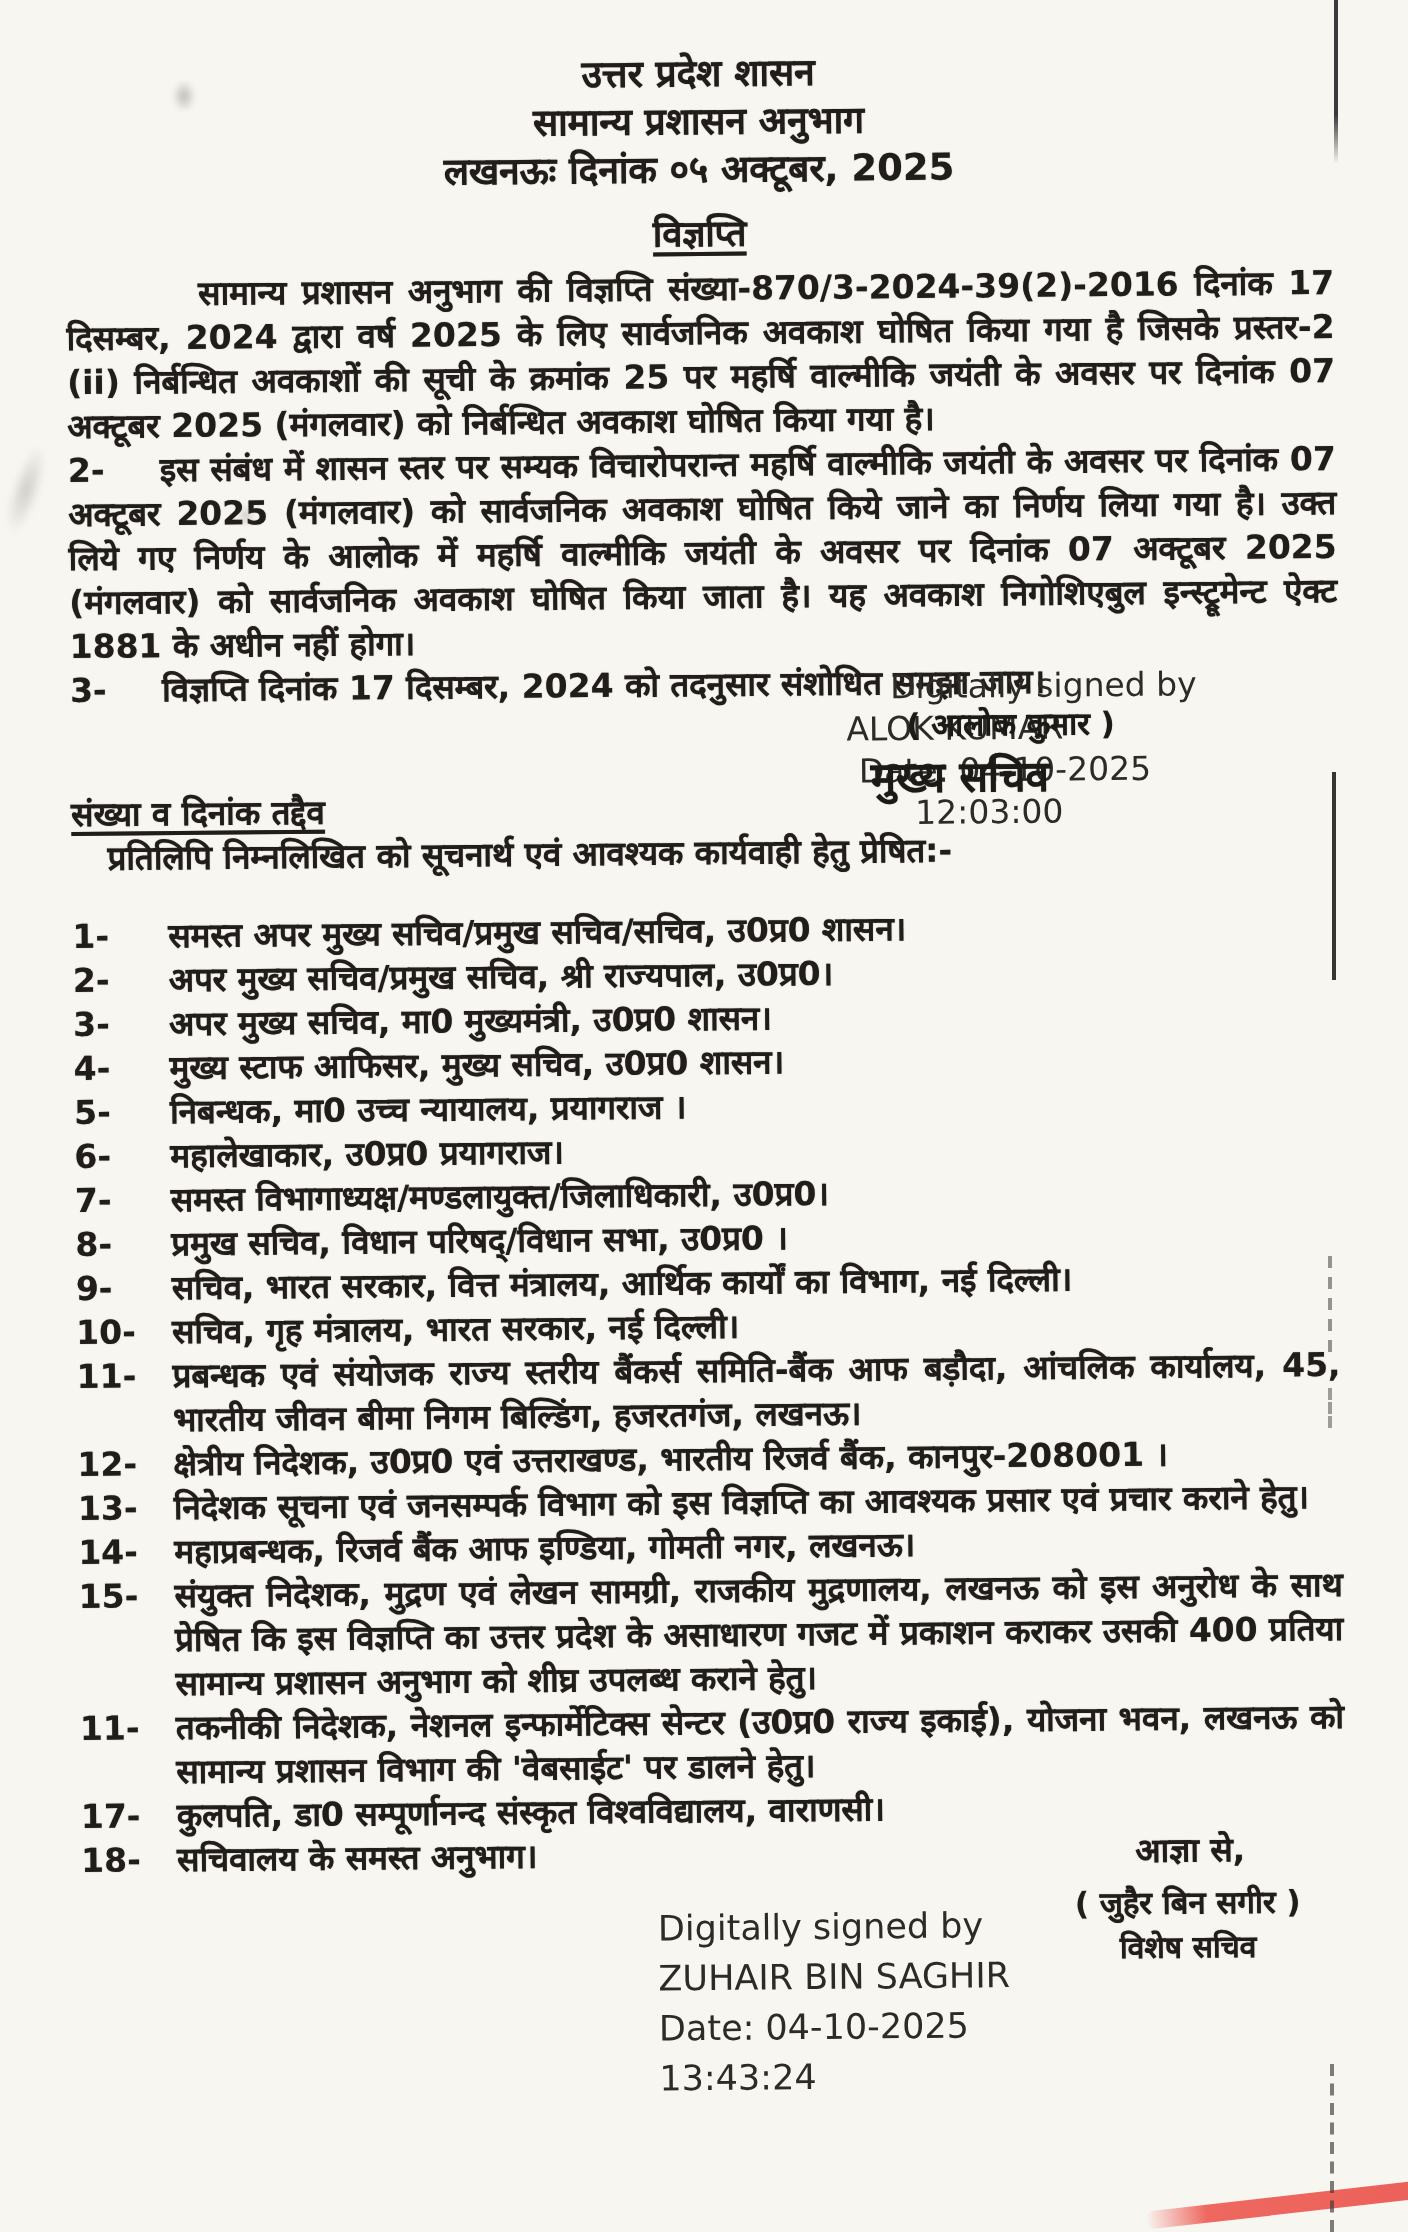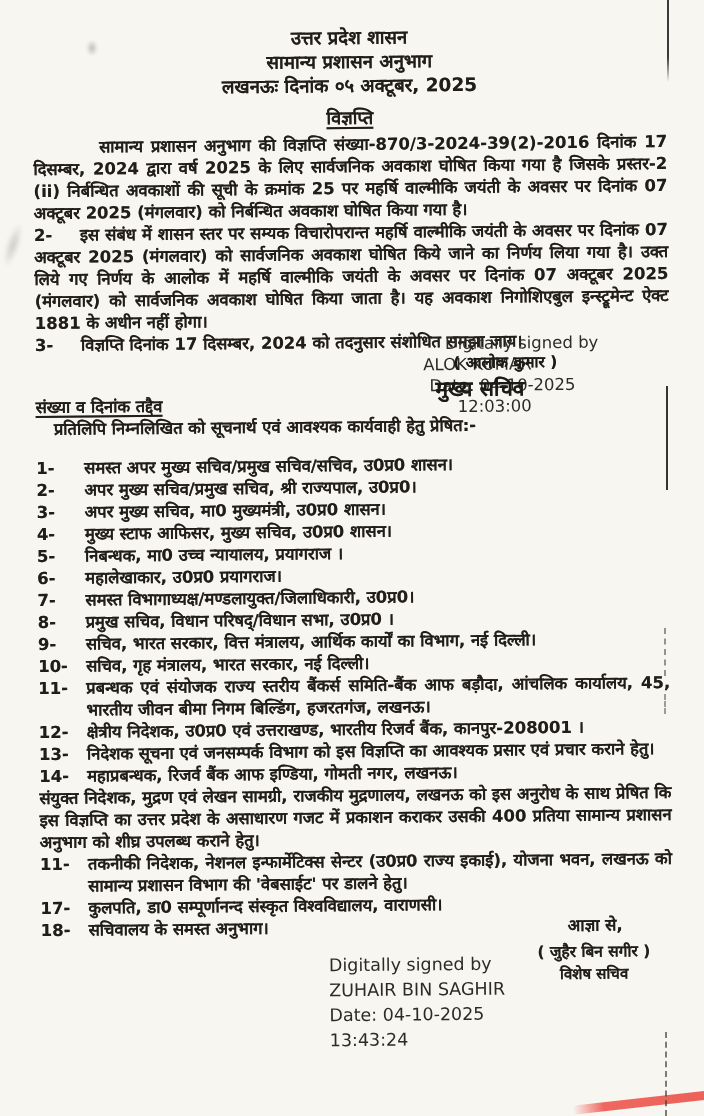--- a/index.html
+++ b/index.html
@@ -228,20 +228,21 @@
           <span class="row-num">13-</span>
           <span class="row-text">निदेशक सूचना एवं जनसम्पर्क विभाग को इस विज्ञप्ति का आवश्यक प्रसार एवं प्रचार कराने हेतु।</span>
 
         </div>
         <div class="row">
           <span class="row-num">14-</span>
           <span class="row-text">महाप्रबन्धक, रिजर्व बैंक आफ इण्डिया, गोमती नगर, लखनऊ।</span>
 
         </div>
         <div class="row">
+          <span class="row-num">15-</span>
           <span class="row-text">संयुक्त निदेशक, मुद्रण एवं लेखन सामग्री, राजकीय मुद्रणालय, लखनऊ को इस अनुरोध के साथ प्रेषित कि इस विज्ञप्ति का उत्तर प्रदेश के असाधारण गजट में प्रकाशन कराकर उसकी 400 प्रतिया सामान्य प्रशासन अनुभाग को शीघ्र उपलब्ध कराने हेतु।</span>
 
         </div>
         <div class="row">
           <span class="row-num">11-</span>
           <span class="row-text">तकनीकी निदेशक, नेशनल इन्फार्मेटिक्स सेन्टर (उ0प्र0 राज्य इकाई), योजना भवन, लखनऊ को सामान्य प्रशासन विभाग की 'वेबसाईट' पर डालने हेतु।</span>
 
         </div>
         <div class="row">
           <span class="row-num">17-</span>

